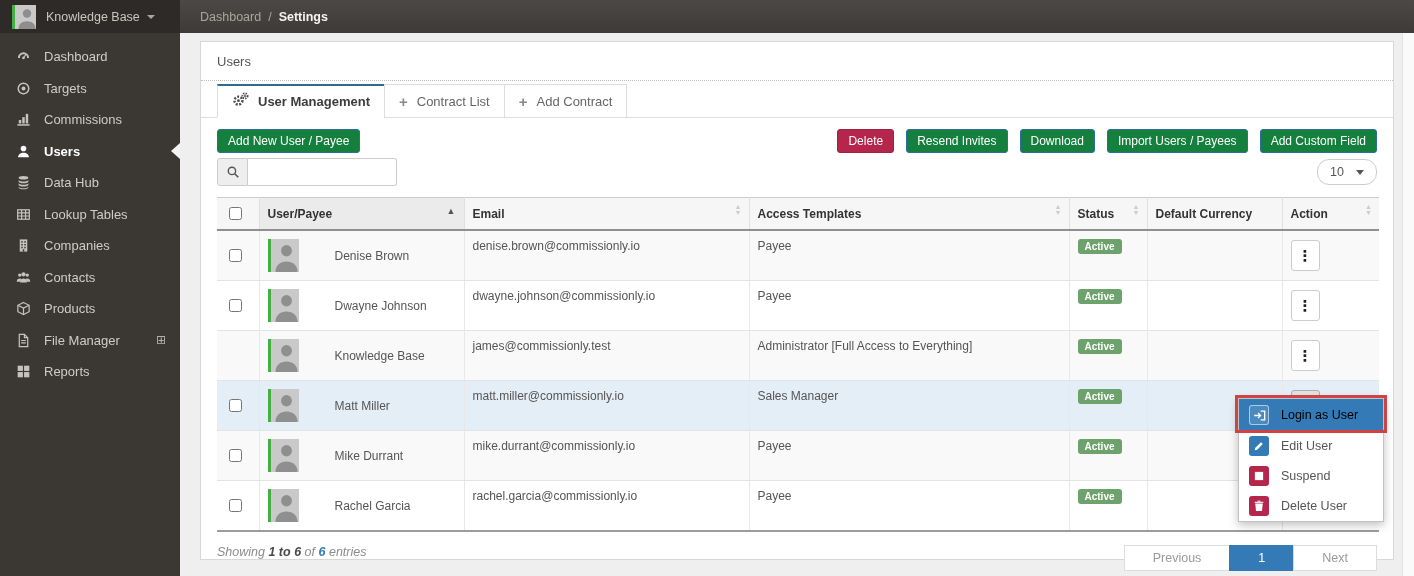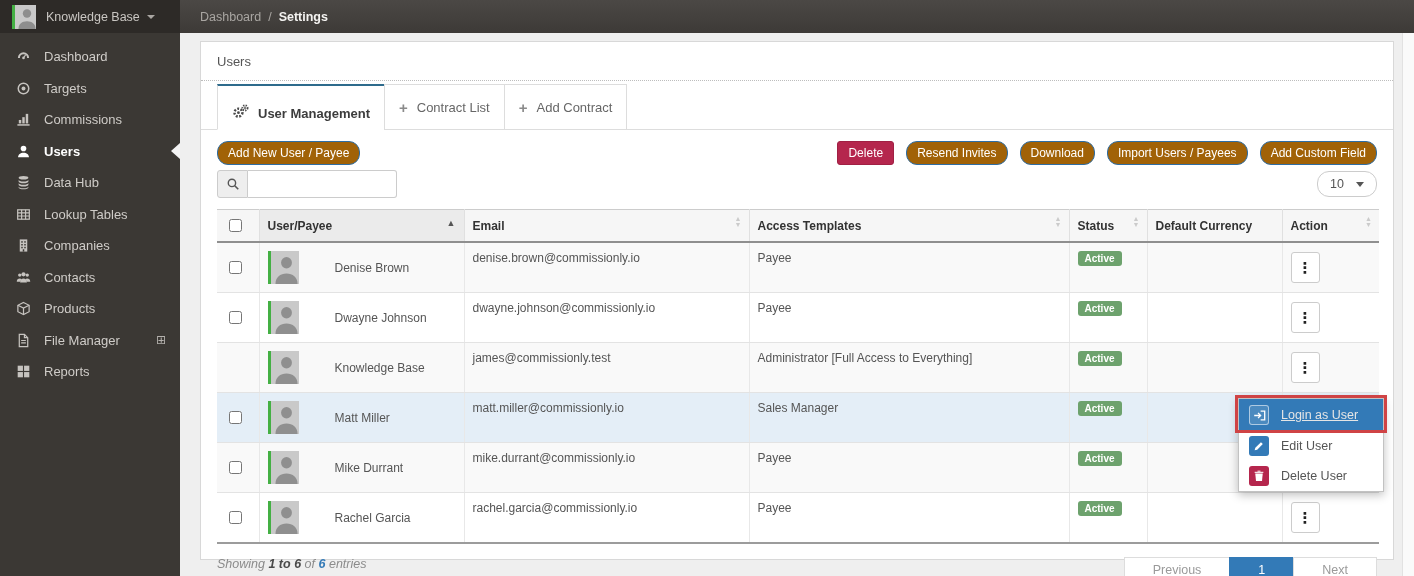--- a/index.html
+++ b/index.html
@@ -30,27 +30,27 @@
   
   .content { position:absolute; left:180px; top:33px; width:1234px; height:543px; background:#efefef; }
   .scroll-strip { position:absolute; right:0; top:0; width:12px; height:543px; background:#fafafa; border-left:1px solid #e2e2e2; }
   .card { position:absolute; left:20px; top:8px; width:1194px; height:519px; background:#fff; border:1px solid #d8d8d8; }
   .card-title { padding:12px 16px 11px; font-size:13px; color:#555; border-bottom:1px dotted #bdbdbd; }
 
   
   .tabs { display:flex; padding:3px 16px 0; border-bottom:1px solid #ddd; }
   .tab { display:flex; align-items:center; gap:9px; padding:8px 14px 7px; font-size:13px; color:#666; background:#fff; border:1px solid #ddd; margin-bottom:-1px; margin-left:-1px; cursor:pointer; }
   .tab:first-child { margin-left:0; }
-  .tab.active { border-top:2px solid #2e6b8c; border-bottom-color:#fff; font-weight:bold; color:#3c3c3c; padding-top:18px; }
+  .tab.active { border-top:2px solid #2e6b8c; border-bottom-color:#fff; font-weight:bold; color:#3c3c3c; padding-top:6px; }
   .tab-plus { color:#8a8a8a; font-weight:bold; font-size:15px; line-height:10px; }
 
   
   .toolbar { display:flex; justify-content:space-between; align-items:flex-start; padding:11px 16px 0; }
   .btn { font-size:12px; padding:4px 10px; border-radius:3px; color:#fff; border:1px solid transparent; cursor:pointer; font-family:inherit; white-space:nowrap; }
-  .btn-blue { background:#a16207; border-color:#2e6da4;border-radius:11px; }
+  .btn-blue { background:#15803d; border-color:#2e6da4; }
   .btn-red { background:#b5264d; border-color:#a02044; }
   .btn-row { display:flex; gap:12px; }
 
   .controls { display:flex; justify-content:space-between; align-items:center; padding:5px 16px 0; }
   .search { display:flex; }
   .search-addon { width:31px; height:28px; background:#eee; border:1px solid #ccc; border-radius:3px 0 0 3px; display:flex; align-items:center; justify-content:center; }
   .search-input { width:149px; height:28px; border:1px solid #ccc; border-left:none; border-radius:0 3px 3px 0; outline:none; padding:0 8px; font-size:12px; }
   .pagesize { width:60px; height:26px; border:1px solid #ccc; border-radius:12px; background:#fff; display:flex; align-items:center; justify-content:center; gap:12px; font-size:12.5px; color:#555; cursor:pointer; }
   .sel-caret { width:0; height:0; border:4px solid transparent; border-top:5px solid #555; margin-top:4px; }
 
@@ -79,21 +79,21 @@
   .showing { font-style:italic; color:#8b8b8b; font-size:12.5px; }
   .showing .rng { color:#4a4a4a; font-weight:bold; }
   .showing .tot { color:#337ab7; font-weight:bold; }
   .pagination { display:flex; }
   .page-btn { border:1px solid #ddd; background:#fff; color:#9a9a9a; font-size:12.5px; padding:5px 28px; margin-left:-1px; cursor:pointer; }
   .page-btn.active { background:#337ab7; border-color:#337ab7; color:#fff; }
 
   
   .menu { position:absolute; left:1238px; top:398px; width:146px; background:#fff; border:1px solid #c2c2c2; box-shadow:0 3px 9px rgba(0,0,0,.25); z-index:20; }
   .menu-item { display:flex; align-items:center; gap:12px; padding:0 10px; height:30px; font-size:12.5px; color:#555; cursor:pointer; }
-  .menu-item.hl { background:#337ab7; color:#e5e5e5; height:32px;text-decoration:underline; }
+  .menu-item.hl { background:#337ab7; color:#000000; height:32px; }
   .mi-icon { width:20px; height:20px; border-radius:3px; display:flex; align-items:center; justify-content:center; flex:0 0 auto; }
   .mi-signin { background:rgba(255,255,255,.12); border:1px solid rgba(255,255,255,.55); }
   .red-outline { position:absolute; left:1235px; top:395px; width:152px; height:38px; border:3px solid #cf4345; z-index:30; pointer-events:none; }
 </style>
 </head>
 <body>
 
 <div class="screen">
 
   <div class="sidebar">
@@ -451,20 +451,28 @@
       <div class="menu-item">
         <span class="mi-icon " style="background: rgb(51, 122, 183);">
           <svg viewBox="0 0 16 16" width="12" height="12">
             <path d="M2.2 13.8l.9-3.4 7.5-7.5 2.5 2.5-7.5 7.5-3.4.9z" fill="#fff"></path>
           </svg>
         </span>
         <span>Edit User</span>
       </div>
       <div class="menu-item">
         <span class="mi-icon " style="background: rgb(181, 38, 77);">
+          <svg viewBox="0 0 16 16" width="12" height="12">
+            <rect x="2.5" y="2.5" width="11" height="11" fill="#fff"></rect>
+          </svg>
+        </span>
+        <span>Suspend</span>
+      </div>
+      <div class="menu-item">
+        <span class="mi-icon " style="background: rgb(181, 38, 77);">
           <svg viewBox="0 0 16 16" width="12" height="12" fill="#fff">
             <path d="M3 4.5h10l-1 10H4z"></path>
             <rect x="2.2" y="2.4" width="11.6" height="1.4"></rect>
             <rect x="6" y=".9" width="4" height="1.3"></rect>
           </svg>
         </span>
         <span>Delete User</span>
       </div>
     </div>
   <div class="red-outline"></div>

